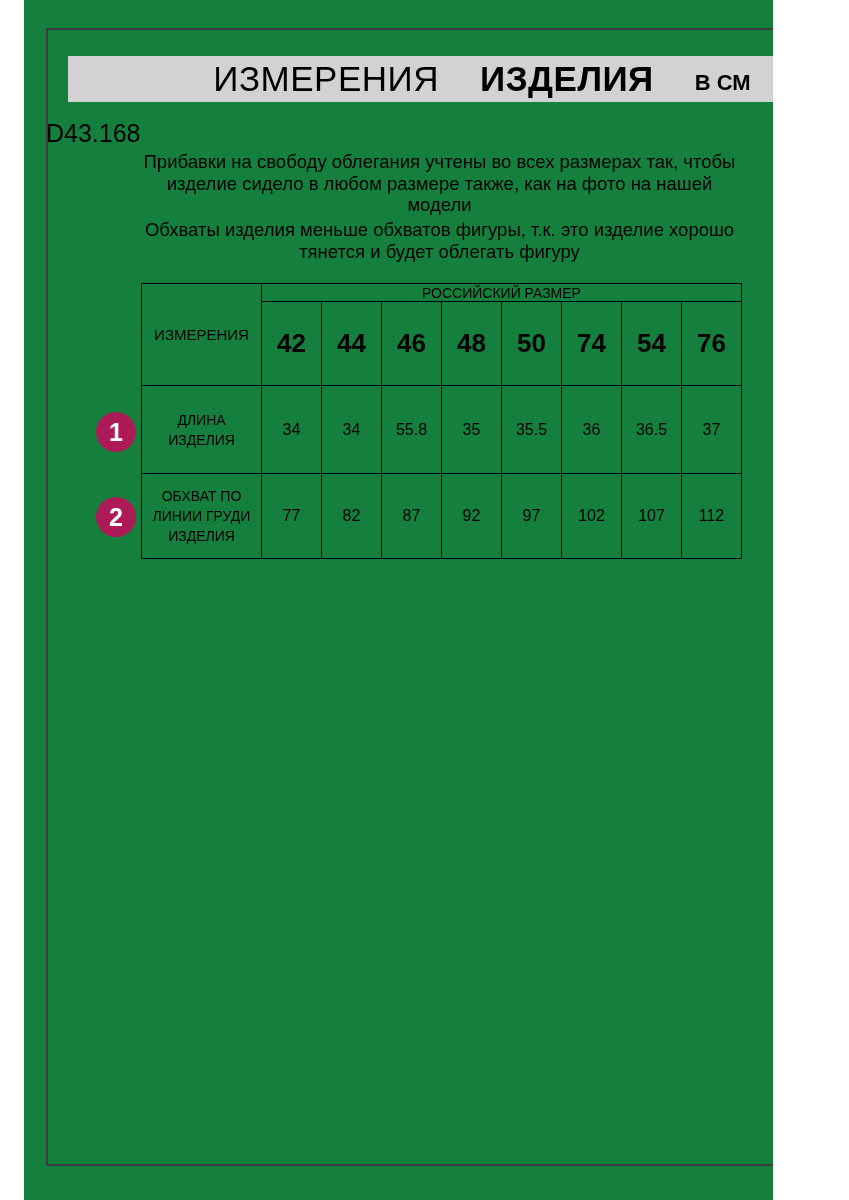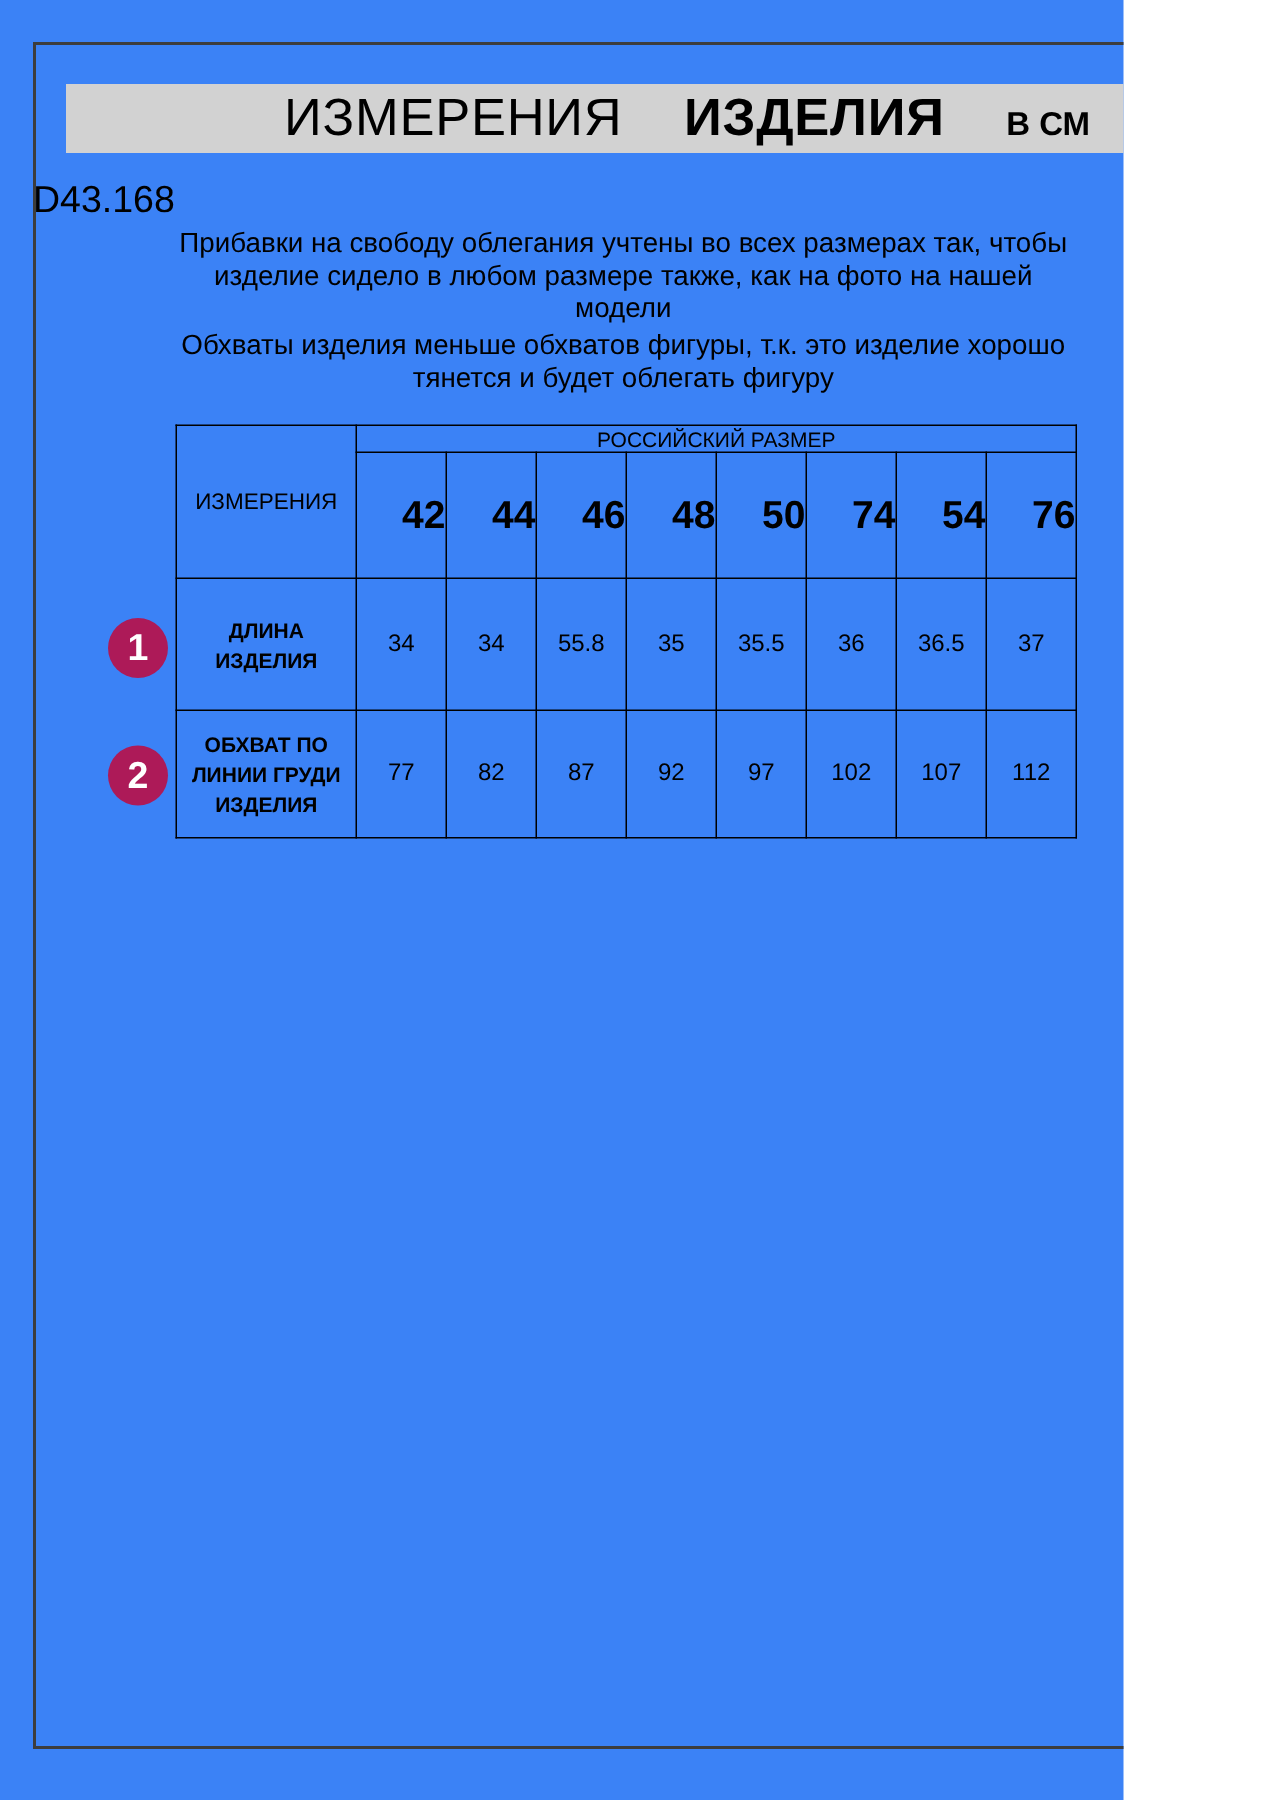--- a/index.html
+++ b/index.html
@@ -6,22 +6,23 @@
     margin: 0;
     padding: 0;
     background: #ffffff;
     color: #000;
     font-family: "Liberation Sans", sans-serif;
   }
   .canvas {
     position: relative;
     width: 749px;
     height: 1200px;
-    background: #3b82f6;
+    background: #15803d;
     overflow: hidden;
+    margin-left: 24px;
   }
   .frame {
     position: absolute;
     left: 22px;
     top: 28px;
     width: 787px;
     height: 1138px;
     border: 2px solid #3d3d3d;
     box-sizing: border-box;
   }
@@ -84,25 +85,25 @@
   }
   table.meas td {
     border: 1.5px solid #000;
     text-align: center;
     vertical-align: middle;
     padding: 0;
     box-sizing: border-box;
   }
   td.col-measure { width: 120px; }
   td.group-hdr { height: 18px; font-size: 14px; }
-  tr.r-sizes td { height: 84px; width: 60px; font-size: 26px; font-weight: bold; text-align: right; }
+  tr.r-sizes td { height: 84px; width: 60px; font-size: 26px; font-weight: bold; }
   td.meas-hdr { font-size: 15px; }
   tr.r-data-1 td { height: 88px; }
   tr.r-data-2 td { height: 85px; }
-  td.row-label { font-size: 14px; line-height: 20px; white-space: pre-line; font-weight: bold; }
+  td.row-label { font-size: 14px; line-height: 20px; white-space: pre-line; }
   td.val { font-size: 16px; }
 
   .badge {
     position: absolute;
     width: 40px;
     height: 40px;
     border-radius: 50%;
     background: #ad1a58;
     color: #ffffff;
     font-size: 25px;

